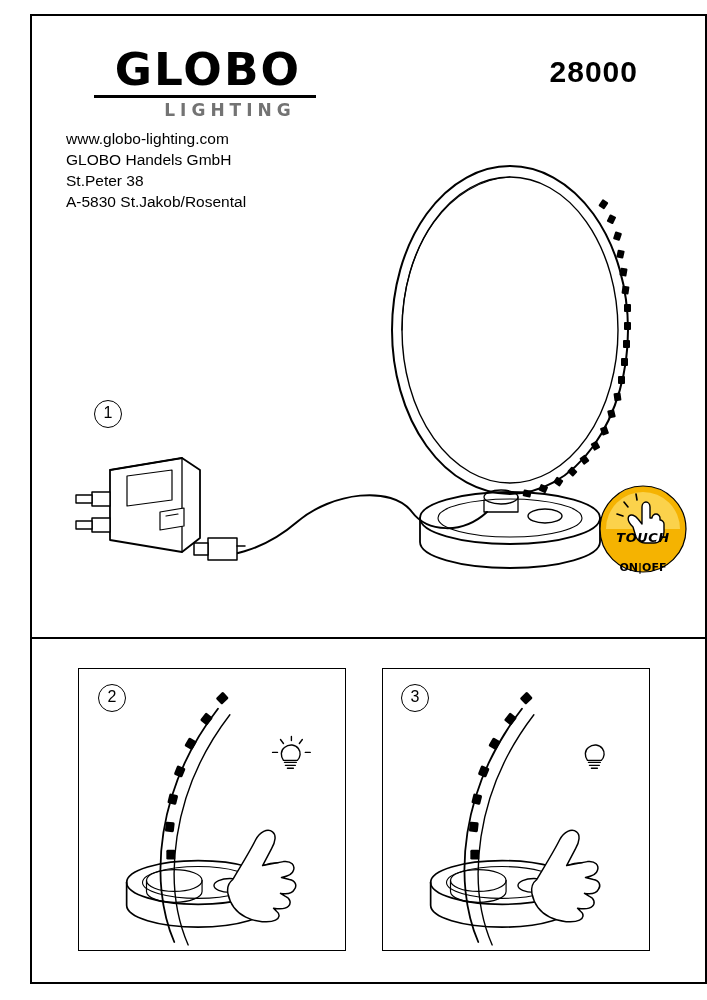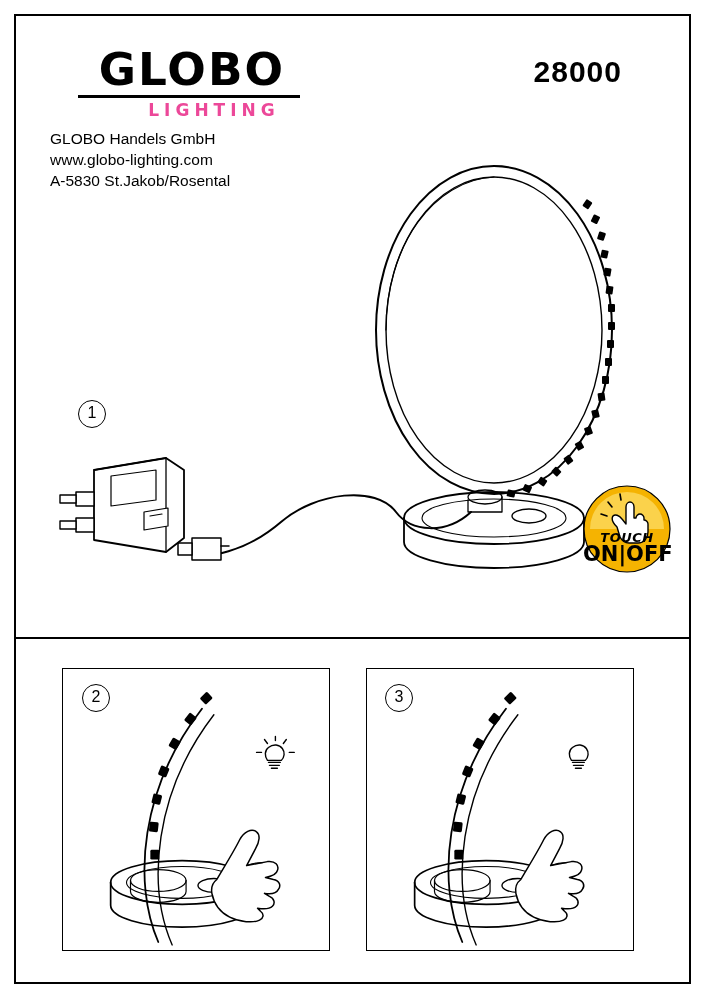--- a/index.html
+++ b/index.html
@@ -10,21 +10,21 @@
   body {
     width: 707px;
     height: 1000px;
     font-family: "Liberation Sans", sans-serif;
     color: #000;
     position: relative;
     overflow: hidden;
   }
   .page {
     position: absolute;
-    left: 0; top: 0;
+    left: 16px; top: 0;
     width: 668px;
     height: 1000px;
     background: #fff;
   }
   .page-border {
     position: absolute;
     left: 14px;
     top: 14px;
     width: 677px;
     height: 970px;
@@ -49,21 +49,21 @@
     transform: scaleX(1.03);
     transform-origin: left center;
   }
   .brand-sub {
     font-family: "DejaVu Sans", sans-serif;
     font-weight: 700;
     font-size: 17px;
     letter-spacing: 5px;
     margin-top: 2px;
     margin-left: 52px;
-    color: #ec4899;
+    color: #737373;
   }
   .brand-underline {
     width: 222px;
     height: 3px;
     background: #000;
     margin: 3px 0 0 20px;
   }
   .model-number {
     position: absolute;
     right: 46px;
@@ -120,21 +120,21 @@
     left: 0;
     top: 46px;
     width: 88px;
     text-align: center;
     font-family: "DejaVu Sans", sans-serif;
     font-weight: 700;
     color: #000;
     pointer-events: none;
   }
   .touch-text .t1 { font-size: 13px; letter-spacing: 0.5px; line-height: 14px; font-style: italic;}
-  .touch-text .t2 { font-size: 21px; letter-spacing: 0px; line-height: 16px; margin-top: 1px;}
+  .touch-text .t2 { font-size: 11px; letter-spacing: 0px; line-height: 16px; margin-top: 15px;}
 
   
   .divider {
     position: absolute;
     left: 16px;
     top: 637px;
     width: 675px;
     height: 2px;
     background: #000;
   }
@@ -160,22 +160,23 @@
 
   <div class="brand">
     <div class="brand-name">GLOBO</div>
     <div class="brand-underline"></div>
     <div class="brand-sub">LIGHTING</div>
   </div>
 
   <div class="model-number">28000</div>
 
   <div class="address">
+    <div>www.globo-lighting.com</div>
     <div>GLOBO Handels GmbH</div>
-    <div>www.globo-lighting.com</div>
+    <div>St.Peter 38</div>
     <div>A-5830 St.Jakob/Rosental</div>
   </div>
 
   <div class="step-circle" id="step1">1</div>
   <div class="step-circle" id="step2">2</div>
   <div class="step-circle" id="step3">3</div>
 
   <svg class="main-illo" viewBox="0 0 675 470">
     <g fill="none" stroke="#000" stroke-width="1.6" stroke-linejoin="round" stroke-linecap="round">
 

